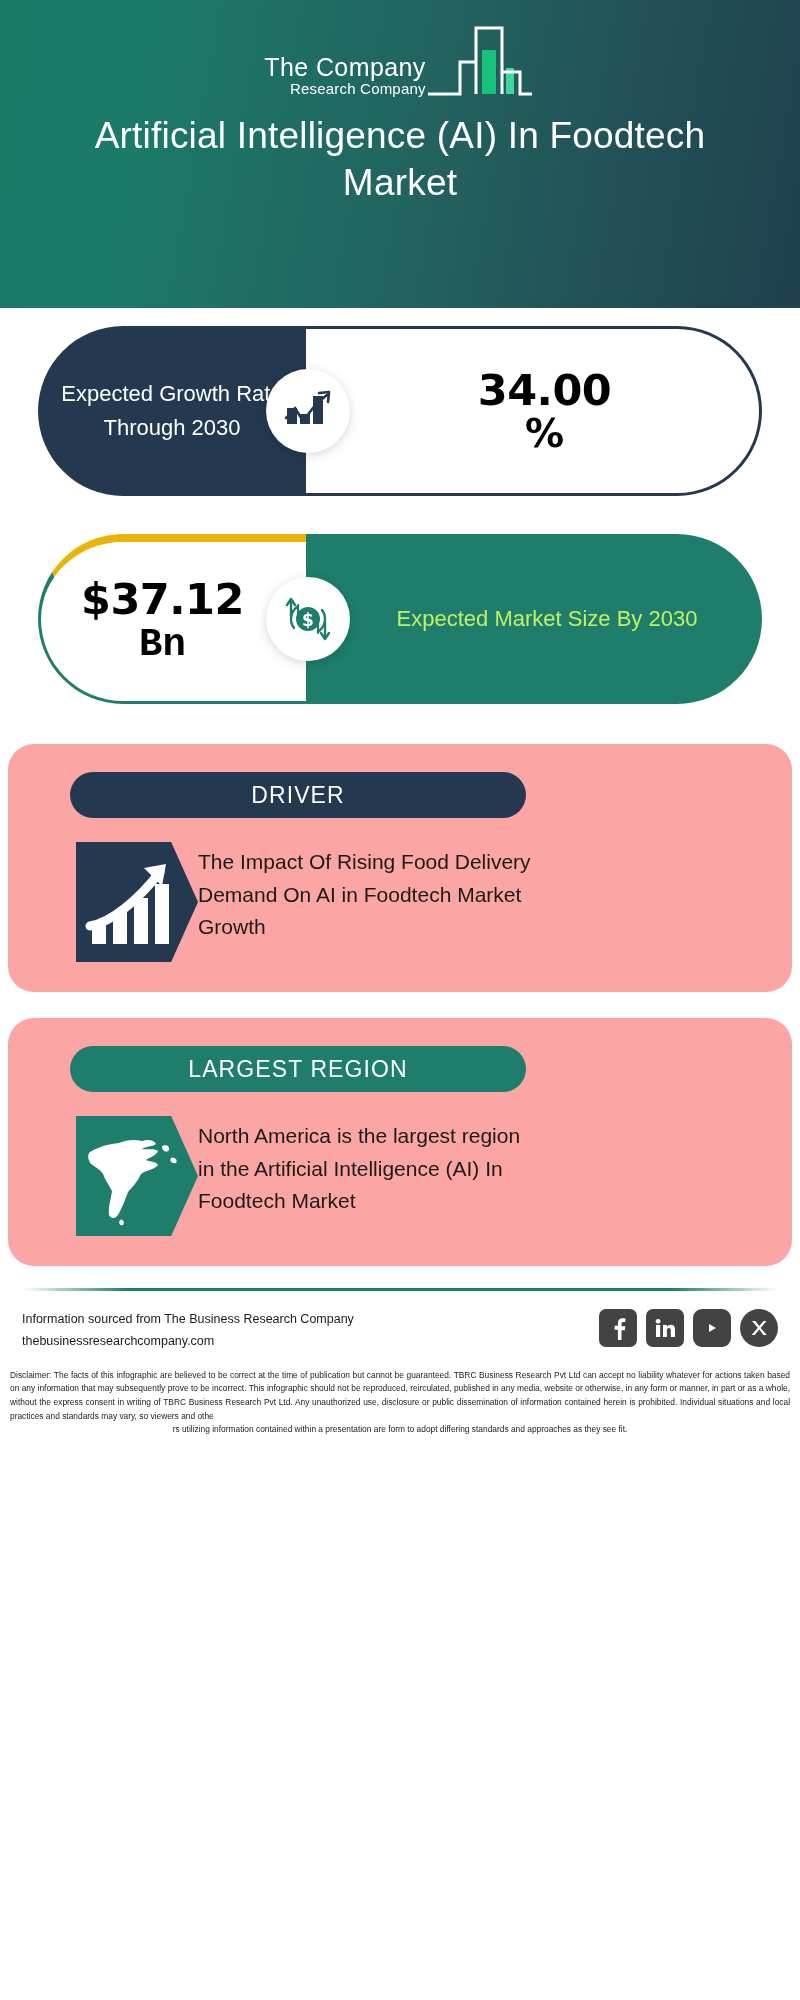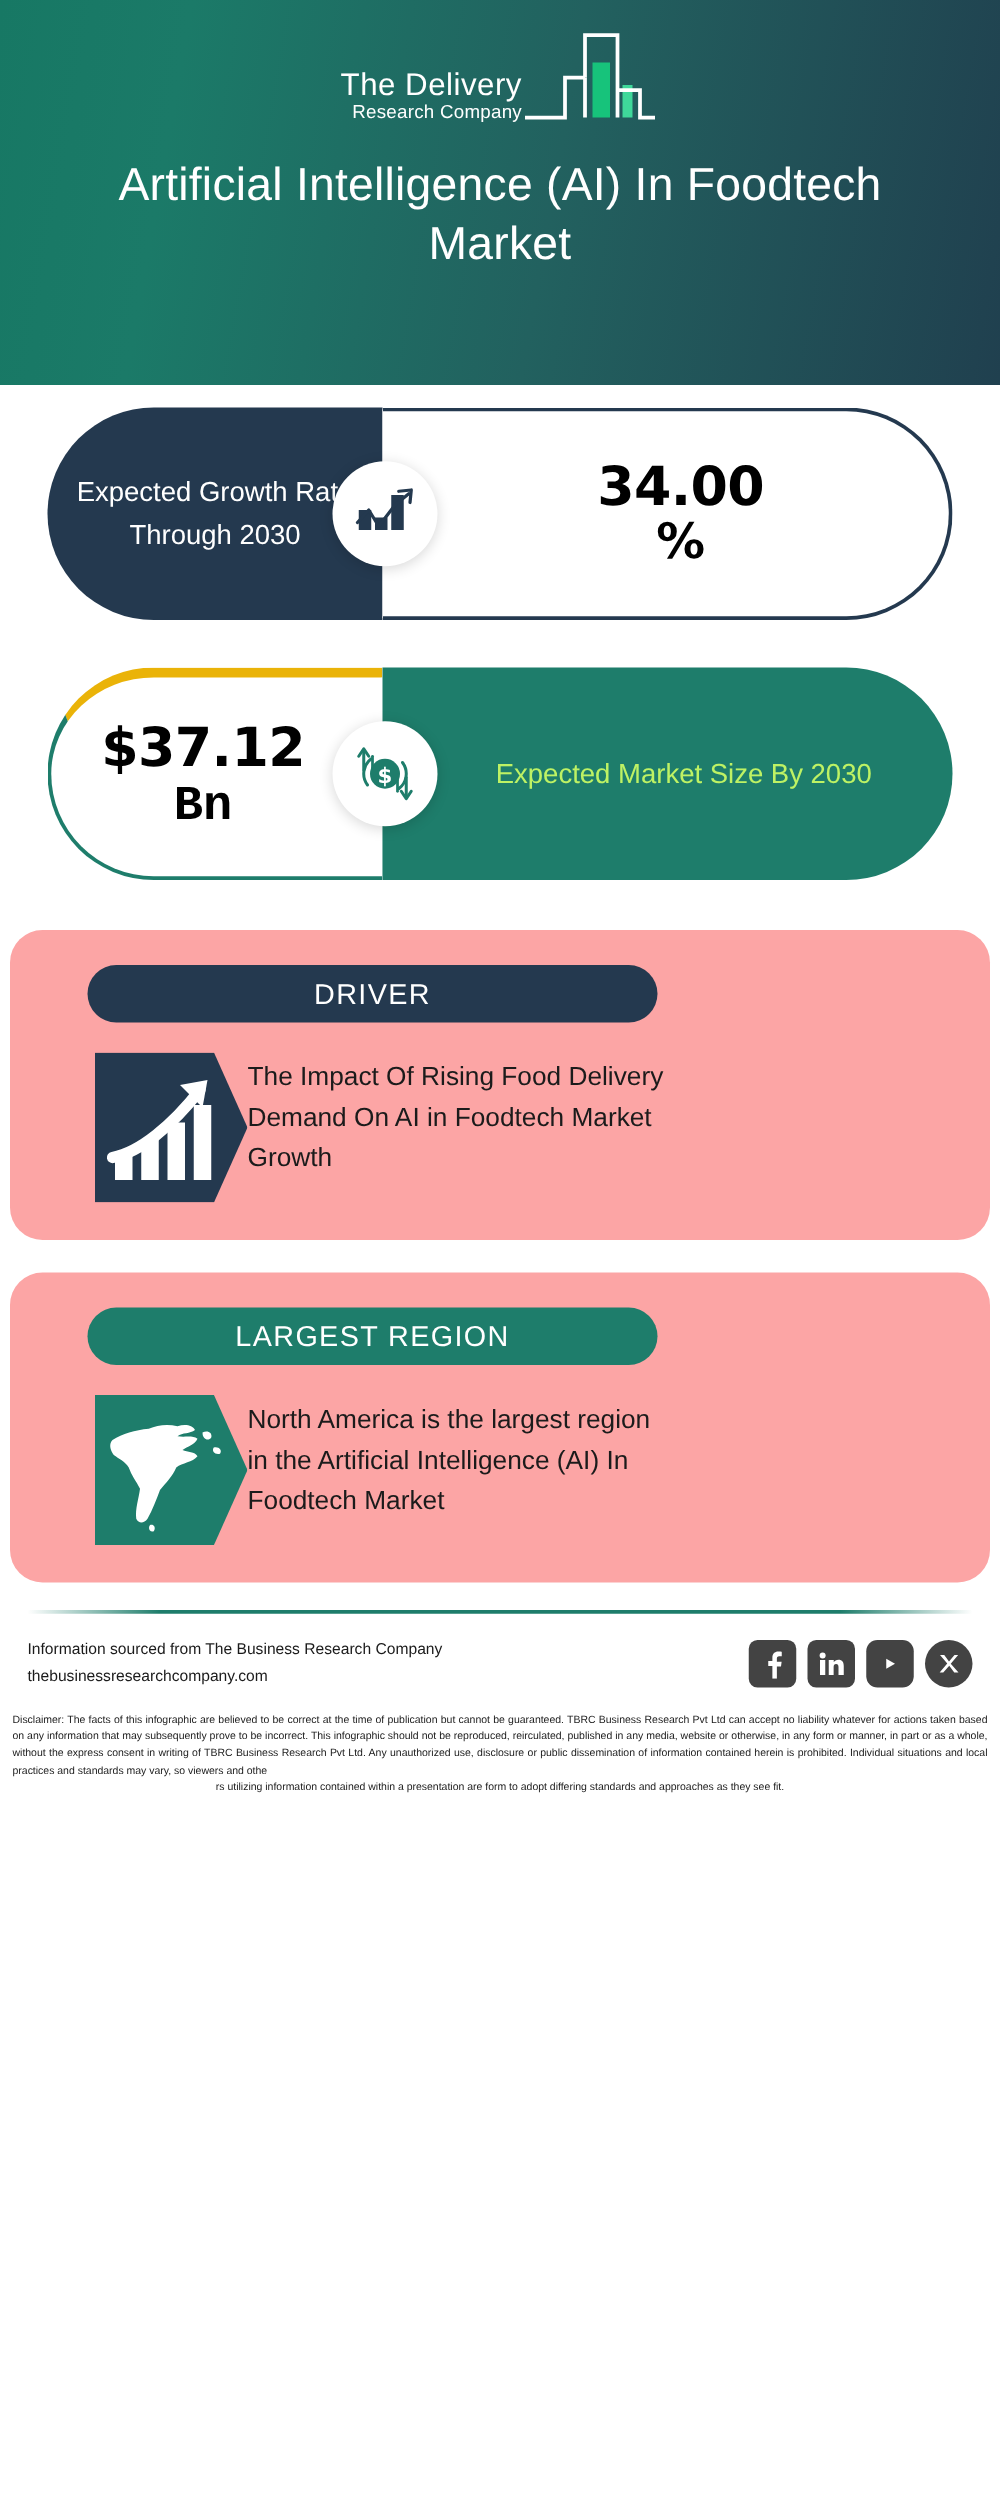--- a/index.html
+++ b/index.html
@@ -51,21 +51,21 @@
     color: #ffffff;
     font-size: 15px;
     letter-spacing: 0.2px;
     line-height: 1.25;
     font-weight: 400;
   }
   .logo-mark { margin-left: -2px; margin-bottom: 2px; }
 
   .header-title {
     position: absolute;
-    top: 124px;
+    top: 112px;
     left: 50px;
     width: 700px;
     text-align: center;
     color: #ffffff;
     font-size: 37px;
     line-height: 1.28;
     font-weight: 400;
     letter-spacing: 0.2px;
   }
 
@@ -203,21 +203,21 @@
 
   
   .footer { position: relative; width: 800px; background:#fff; }
   .divider {
     margin: 22px 22px 0 22px;
     height: 3px;
     background: linear-gradient(90deg, #ffffff 0%, #1e7d6b 14%, #1e7d6b 86%, #ffffff 100%);
     border-radius: 2px;
   }
   .footer-row {
-    display: flex; align-items: center; justify-content: space-between;
+    display: flex; align-items: flex-start; justify-content: space-between;
     padding: 18px 22px 0 22px;
   }
   .source { color: #1b1b1b; font-size: 12.5px; line-height: 1.75; }
   .socials { display: flex; gap: 9px; align-items: center; }
   .s-icon {
     width: 38px; height: 38px;
     background: #434343;
     border-radius: 7px;
     display: flex; align-items: center; justify-content: center;
     color: #ffffff;
@@ -234,21 +234,21 @@
   }
   .disclaimer p:last-child { text-align: center; }
 </style>
 </head>
 <body>
 
 <div class="header">
   <div class="logo-wrap">
     <div class="logo">
       <div class="logo-text">
-        <div class="logo-line1">The Delivery</div>
+        <div class="logo-line1">The Company</div>
         <div class="logo-line2">Research Company</div>
       </div>
       <div class="logo-mark">
         <svg width="112" height="76" viewBox="0 0 112 76">
           <path d="M4 72 H36 V40 H52" fill="none" stroke="#ffffff" stroke-width="3"></path>
           <path d="M52 40 V72" fill="none" stroke="#ffffff" stroke-width="3"></path>
           <rect x="58" y="28" width="14" height="44" fill="#17c37b"></rect>
           <path d="M52 40 V6 H78 V72" fill="none" stroke="#ffffff" stroke-width="3"></path>
           <rect x="82" y="46" width="8" height="26" fill="#3fd89a"></rect>
           <path d="M78 50 H96 V72 H108" fill="none" stroke="#ffffff" stroke-width="3"></path>

